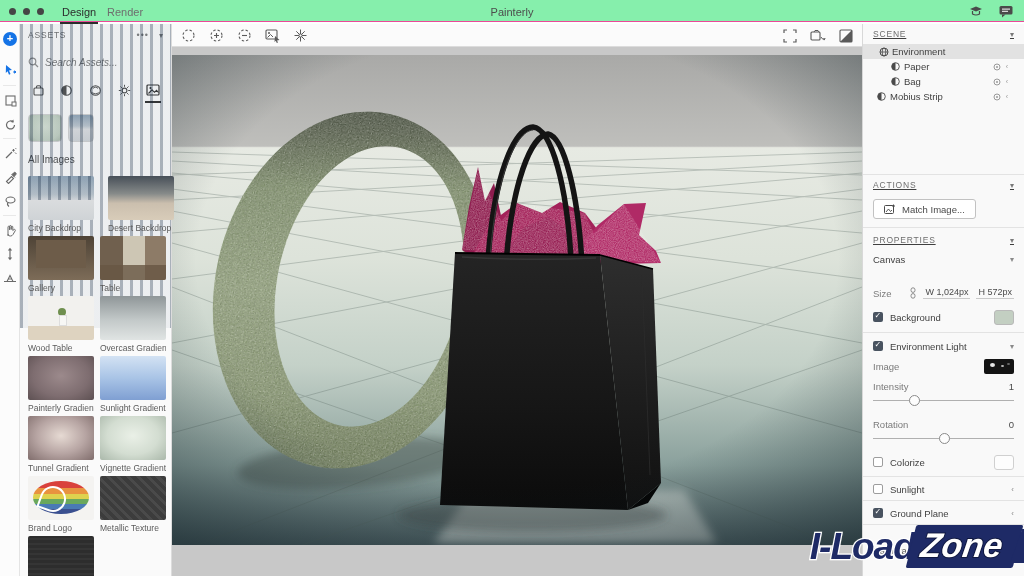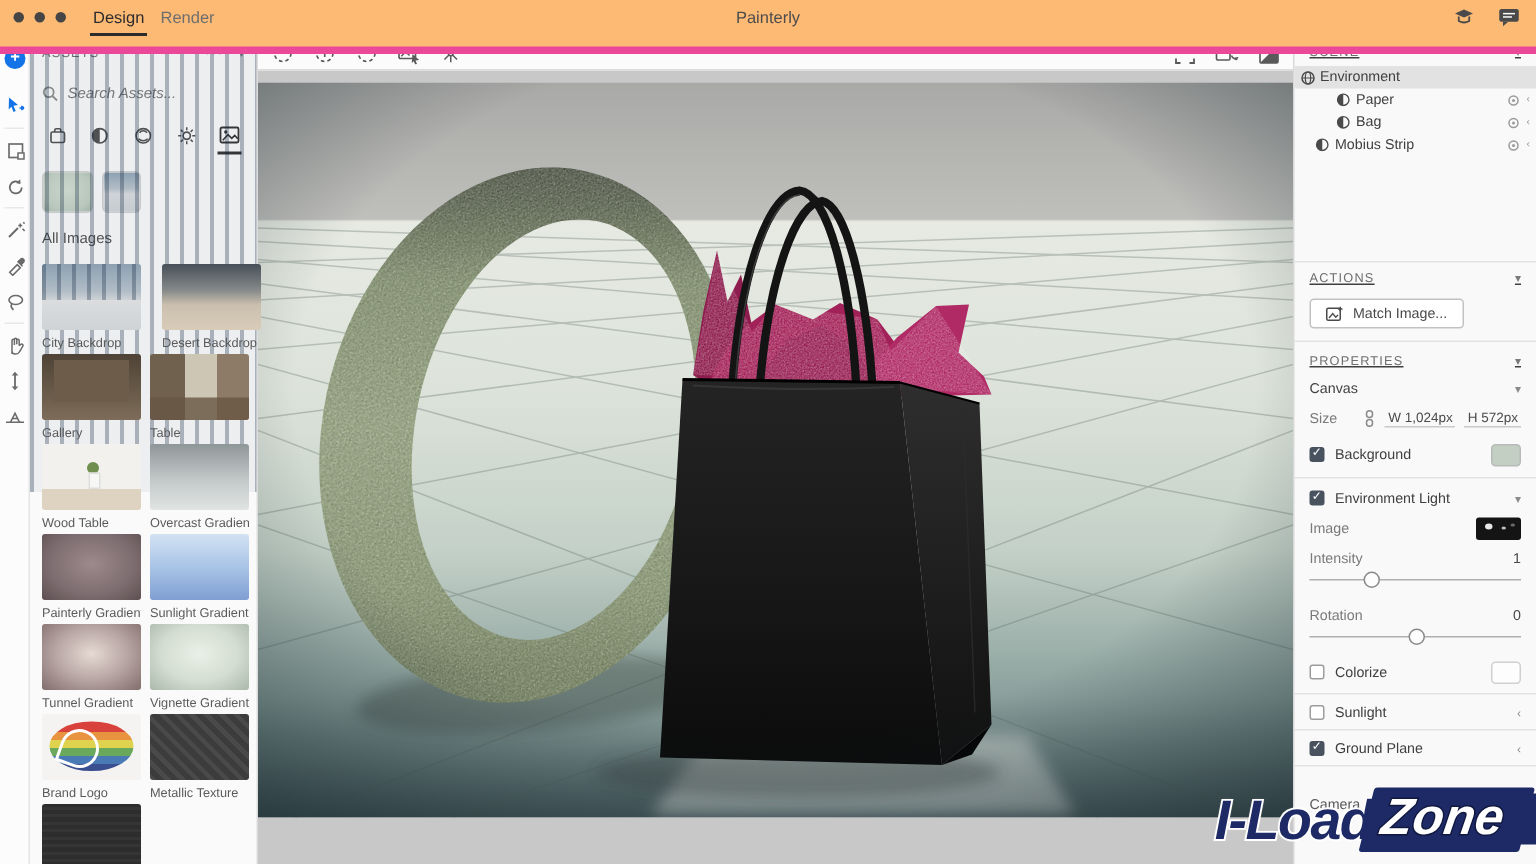--- a/index.html
+++ b/index.html
@@ -1,20 +1,20 @@
 <!DOCTYPE html>
 <html><head>
 <meta charset="utf-8">
 <style>
   * { margin:0; padding:0; box-sizing:border-box; }
   html,body { width:1024px; height:576px; overflow:hidden; }
   body { font-family:"Liberation Sans", sans-serif; background:#fff; position:relative; color:#3f3f3f; }
 
   
-  .topbar { position:absolute; left:0; top:0; width:1024px; height:36px; background:#fdba74; border-bottom:5px solid #ec4899; z-index:10; }
+  .topbar { position:absolute; left:0; top:0; width:1024px; height:22px; background:#86efac; border-bottom:1px solid #ec4899; z-index:10; }
   .dots { position:absolute; left:9px; top:8px; display:flex; gap:7px; }
   .dots i { width:7px; height:7px; border-radius:50%; background:#454545; display:block; }
   .tab { position:absolute; top:0; height:24px; line-height:24px; font-size:11px; color:#6e6e6e; padding:0 4px; }
   .tab.design { left:58px; color:#2c2c2c; }
   .tab.design::after { content:""; position:absolute; left:2px; right:2px; bottom:0; height:2px; background:#2c2c2c; }
   .tab.render { left:103px; }
   .doc-title { position:absolute; left:0; right:0; top:0; text-align:center; line-height:24px; font-size:11px; color:#4d4d4d; }
   .topbar-right { position:absolute; right:10px; top:4px; display:flex; gap:14px; }
   .topbar-right svg { display:block; }
 
@@ -78,21 +78,21 @@
   .ct-left { position:absolute; left:8px; top:3px; display:flex; gap:11px; }
   .ct-right { position:absolute; right:8px; top:3px; display:flex; gap:11px; }
   .ct-left .ci, .ct-right .ci { width:17px; height:17px; display:flex; align-items:center; justify-content:center; }
   .scene3d { position:absolute; left:0; top:31px; width:690px; height:490px; }
 
   
   .rpanel { position:absolute; left:862px; top:24px; width:162px; height:552px; background:#f9f9f9; border-left:1px solid #d8d8d8; z-index:5; font-size:9.5px; }
   .rp-head { display:flex; align-items:center; height:20px; padding:0 10px;text-decoration:underline; }
   .rp-title { font-size:8.5px; letter-spacing:0.8px; color:#6e6e6e; flex:1; }
   .rp-head .caret { font-size:8px; color:#7a7a7a; }
-  .tree-row { display:flex; align-items:center; height:15px; padding:0 4px; color:#3f3f3f; position:relative; }
+  .tree-row { display:flex; align-items:center; height:15px; padding:0 16px; color:#3f3f3f; position:relative; }
   .tree-row.sel { background:#e2e2e2; }
   .tree-row .twisty { width:8px; font-size:7px; color:#666; }
   .tree-row .ticon { width:13px; display:flex; align-items:center; }
   .tree-row .tlabel { flex:1; font-size:9.5px; }
   .tree-row .rico { display:flex; gap:5px; align-items:center; color:#9a9a9a; font-size:7px; }
   .ind1 { padding-left:14px; } .ind2 { padding-left:28px; }
   .rp-divider { height:1px; background:#e3e3e3; margin:0; }
   .btn-match { display:inline-flex; align-items:center; gap:6px; margin:4px 10px 8px 10px; border:1px solid #c2c2c2; background:#fff; border-radius:3px; height:20px; padding:0 10px; font-size:9.5px; color:#4a4a4a; }
   .sub-row { display:flex; align-items:center; height:18px; padding:0 10px; color:#3f3f3f; }
   .sub-row .flex1 { flex:1; }
@@ -589,21 +589,21 @@
   <div class="rp-head" style="margin-top:2px">
     <span class="rp-title">PROPERTIES</span>
     <span class="caret">▾</span>
   </div>
 
   <div class="sub-row">
     <span class="flex1">Canvas</span>
     <span class="caret-r">▾</span>
   </div>
 
-  <div class="kv-row" style="margin-top:2px">
+  <div class="kv-row" style="margin-top:16px">
     <span class="k">Size</span>
     <svg width="8" height="12" viewBox="0 0 8 12">
         <rect x="2" y="0.8" width="4" height="4.6" rx="2" fill="none" stroke="#8a8a8a" stroke-width="1"></rect>
         <rect x="2" y="6.6" width="4" height="4.6" rx="2" fill="none" stroke="#8a8a8a" stroke-width="1"></rect>
       </svg>
     <span class="sizefield">W 1,024px</span>
     <span class="sizefield">H 572px</span>
   </div>
 
   <div class="chkrow" style="margin-top:6px">

